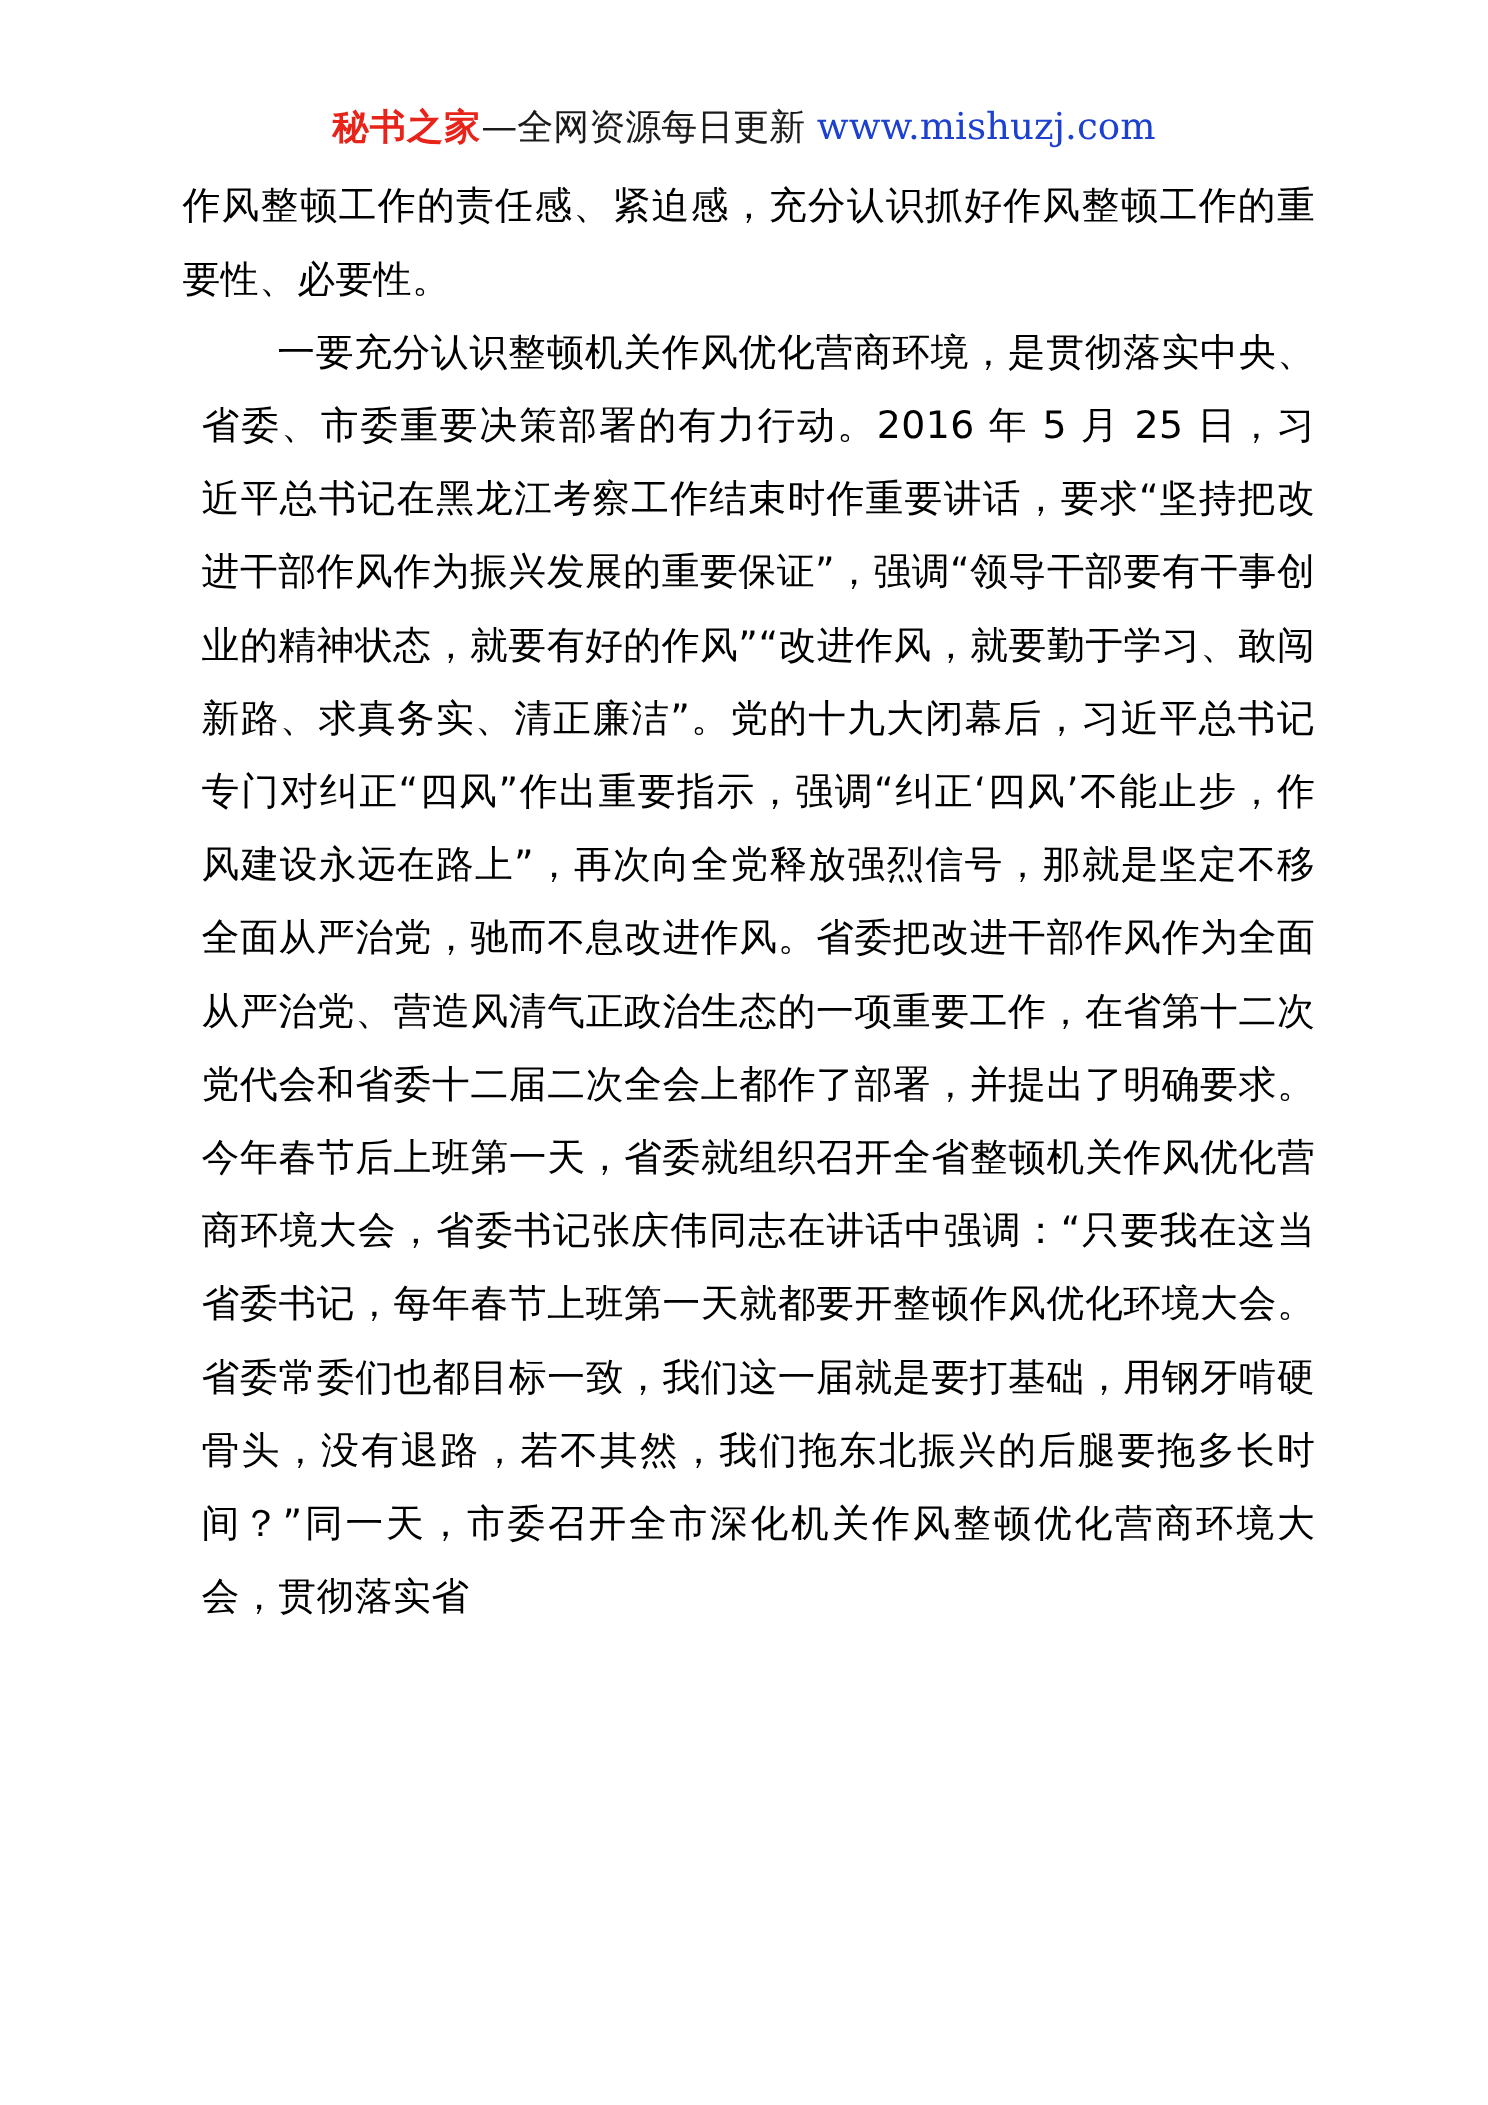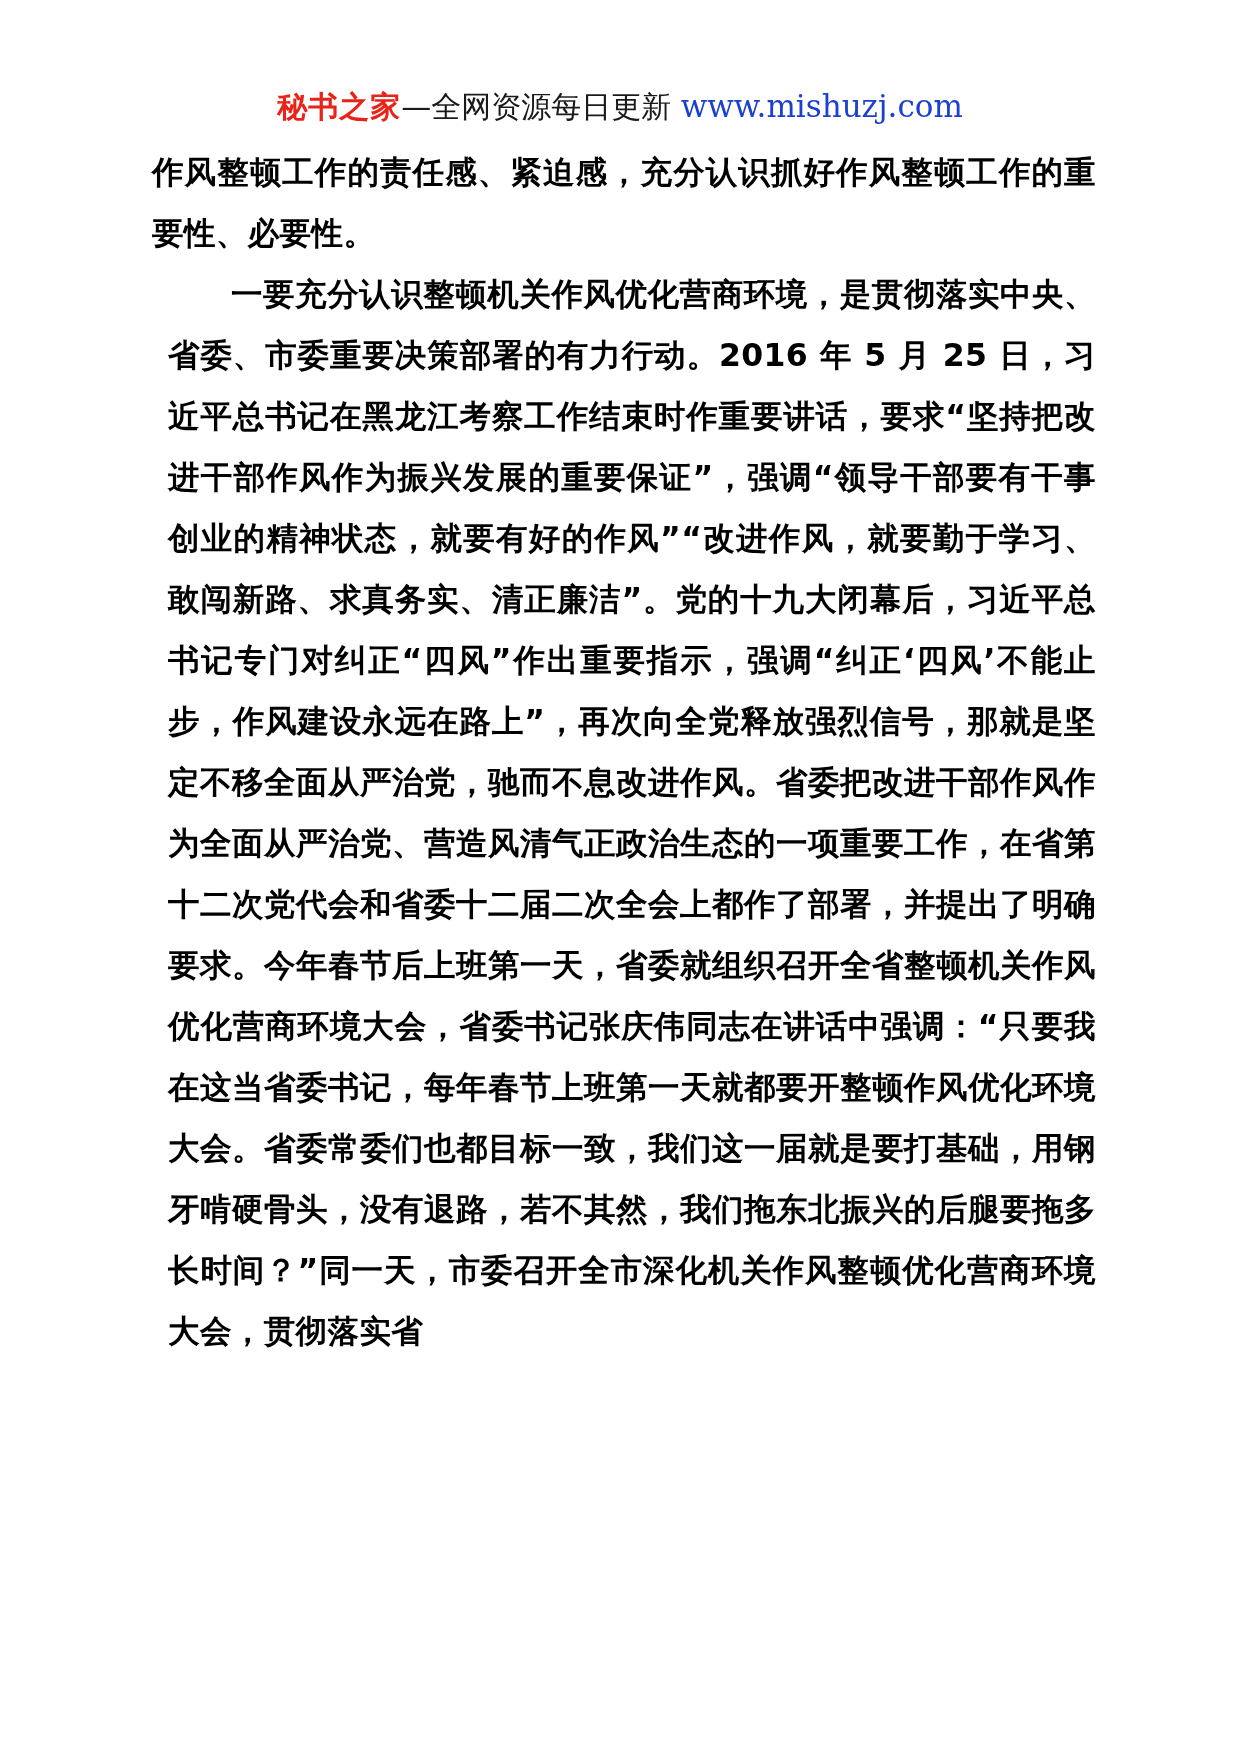--- a/index.html
+++ b/index.html
@@ -43,21 +43,20 @@
     position: absolute;
     top: 142px;
     left: 152px;
     width: 944px;
     font-size: 31.5px;
     line-height: 61px;
     color: #000000;
     text-align: justify;
     text-justify: inter-character;
     letter-spacing: 0.4px;
-    font-weight: bold;
   }
   .body-text p {
     margin: 0;
   }
   .body-text p.indent {
     text-indent: 2em;
     margin-left: 16px;
   }
 </style>
 </head>

